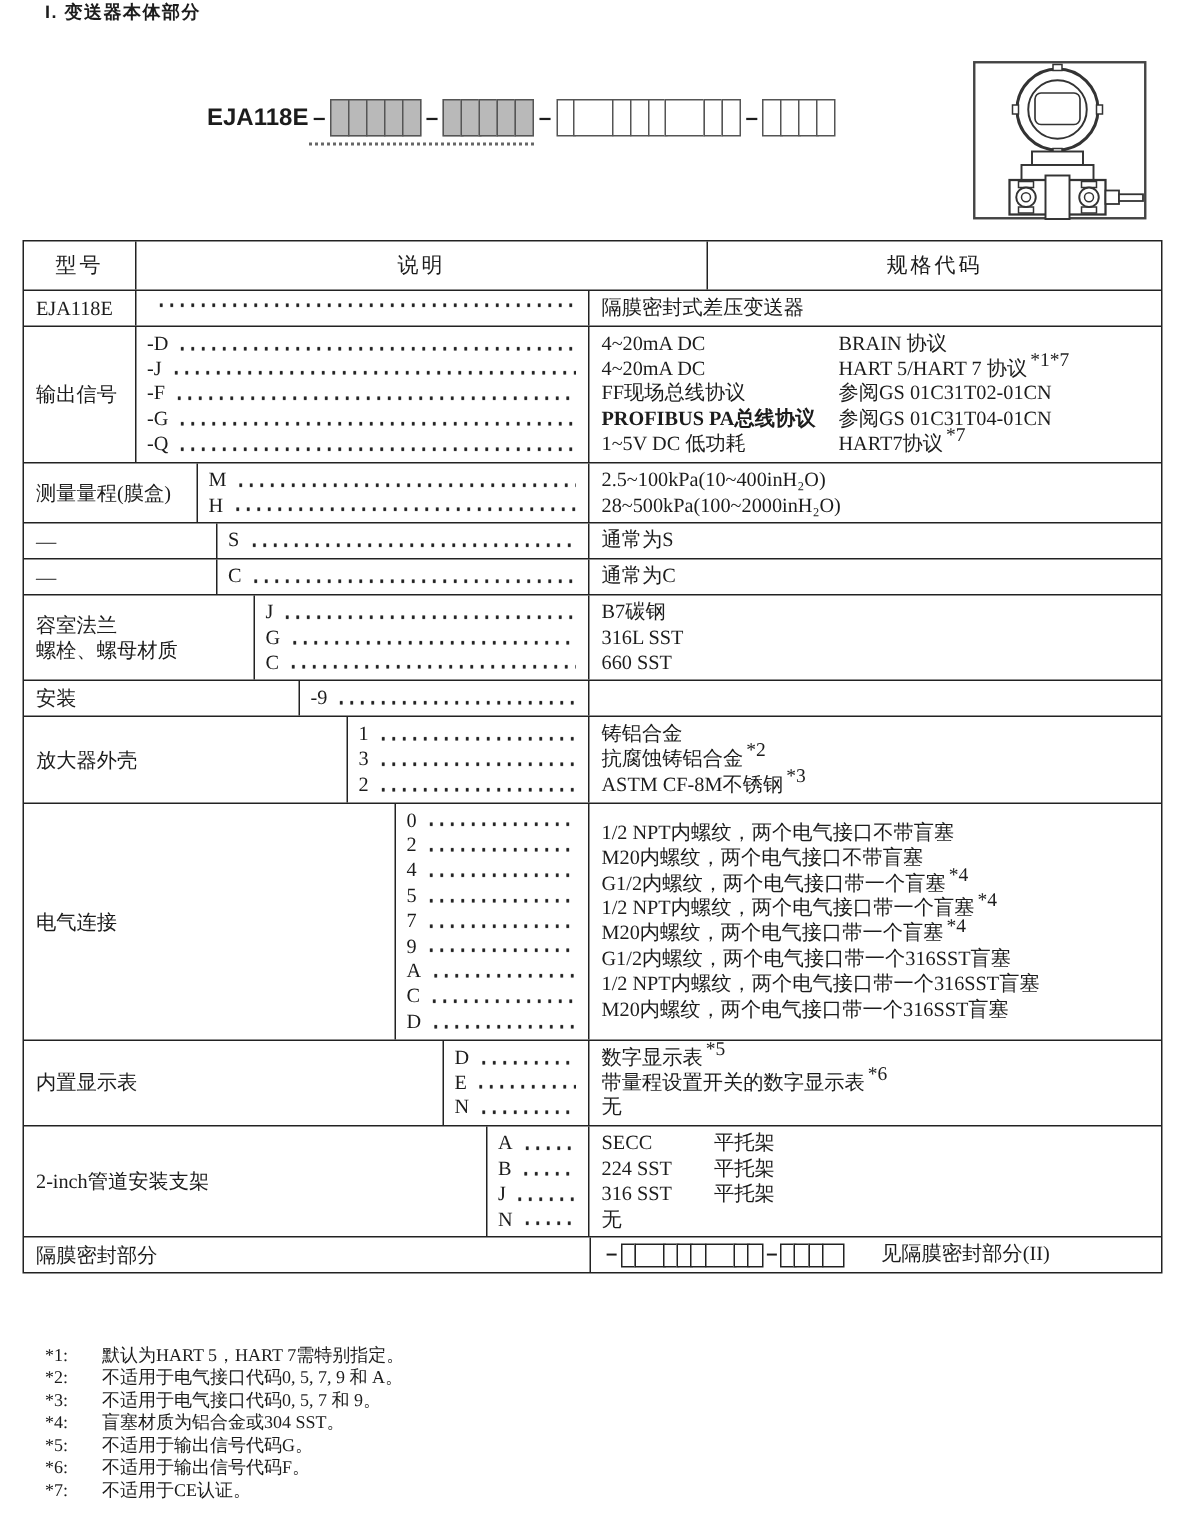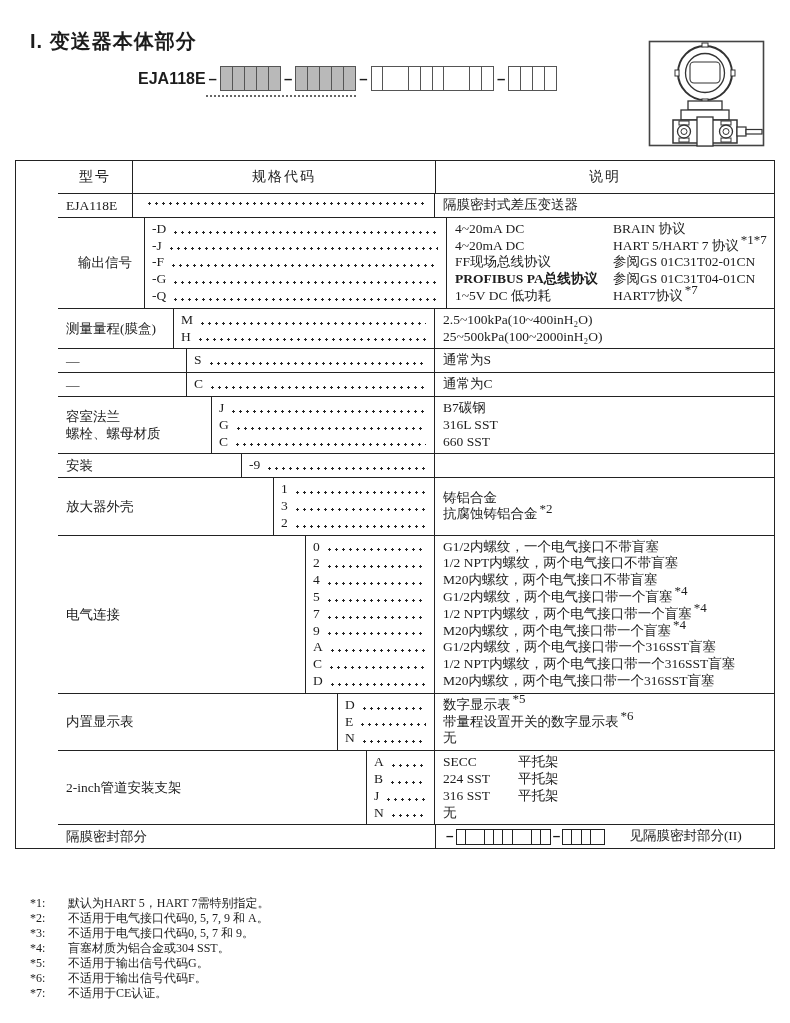--- a/index.html
+++ b/index.html
@@ -3,42 +3,42 @@
 <meta charset="utf-8">
 <style>
   html,body{margin:0;padding:0;}
   body{
     width:790px;height:1023px;position:relative;overflow:hidden;background:#ffffff;
     color:#1c1c1c;font-family:"Liberation Serif","DejaVu Serif",serif;
   }
   *{box-sizing:border-box;}
 
   .page-title{
-    position:absolute;left:30px;top:28px;font-size:20px;font-weight:bold;
+    position:absolute;left:30px;top:0;font-size:12px;font-weight:bold;
     font-family:"Liberation Sans","DejaVu Sans",sans-serif;letter-spacing:1px;
   }
 
   
   .diagram{position:absolute;left:138px;top:66px;display:flex;align-items:flex-start;}
   .mc-prefix{
     font-family:"Liberation Sans","DejaVu Sans",sans-serif;font-weight:bold;
     font-size:16px;line-height:25px;white-space:pre;
   }
   .u-wrap{display:inline-flex;align-items:flex-start;border-bottom:2px dotted #666;padding-bottom:4px;}
   .mc-dash{font-weight:bold;font-size:15px;line-height:25px;padding:0 3px;font-family:"Liberation Sans",sans-serif;}
   .mc-group{display:inline-flex;}
   .mc-cell{height:25px;border:1.5px solid #555;background:#fff;margin-left:-1.5px;}
   .mc-cell:first-child{margin-left:0;}
 
   .device{position:absolute;left:648px;top:40px;}
 
   
   .spec-table{
     position:absolute;left:15px;top:160px;width:760px;
-    border:1.6px solid #222;font-size:13.5px;background:#fff;padding-left:42px;
+    border:1.6px solid #222;font-size:13.5px;background:#fff;
   }
   .trow{display:flex;border-top:1.3px solid #222;align-items:stretch;}
   .trow:first-child{border-top:none;}
   .thead{height:32px;}
   .hcell{display:flex;align-items:center;justify-content:center;font-size:14px;letter-spacing:2px;}
   .bl{border-left:1.3px solid #222;}
   .cell{min-height:100%;}
   .lab{display:flex;flex-direction:column;justify-content:center;padding:2px 4px 2px 8px;flex:none;}
   .labtxt{white-space:pre-line;line-height:17px;}
   .codes{
@@ -140,39 +140,39 @@
     <circle cx="78" cy="91.5" r="6.5" fill="#fff" stroke="#333" stroke-width="1.3"></circle>
     <circle cx="78" cy="91.5" r="3" fill="#fff" stroke="#333" stroke-width="1"></circle>
     <rect x="89" y="87" width="9" height="9" fill="#fff" stroke="#333" stroke-width="1.2"></rect>
     <rect x="98" y="89.5" width="16" height="4.5" fill="#fff" stroke="#333" stroke-width="1.2"></rect>
   </svg>
 </div>
 
 <div class="spec-table">
     <div class="trow thead">
       <div class="hcell" style="width: 74px;">型号</div>
+      <div class="hcell bl" style="flex: 1 1 0%;">说明</div>
       <div class="hcell bl" style="width: 303px;">规格代码</div>
-      <div class="hcell bl" style="flex: 1 1 0%;">说明</div>
     </div>
     <div class="trow">
       <div class="cell lab" style="width: 74px;">
         <div class="labtxt">EJA118E</div>
       </div>
       <div class="cell codes" style="width: 303px;">
         <div class="code-line">
           <span class="code"></span>
           <span class="dots"></span>
         </div>
       </div>
       <div class="cell desc">
         <div class="desc-line"><span class="dtext">隔膜密封式差压变送器</span></div>
       </div>
     </div>
     <div class="trow">
-      <div class="cell lab" style="width: 74px; margin-left: 12px;">
+      <div class="cell lab" style="width: 74px;">
         <div class="labtxt">输出信号</div>
       </div>
       <div class="cell codes" style="width: 303px;">
         <div class="code-line">
           <span class="code">-D</span>
           <span class="dots"></span>
         </div>
         <div class="code-line">
           <span class="code">-J</span>
           <span class="dots"></span>
@@ -207,21 +207,21 @@
           <span class="code">M</span>
           <span class="dots"></span>
         </div>
         <div class="code-line">
           <span class="code">H</span>
           <span class="dots"></span>
         </div>
       </div>
       <div class="cell desc">
         <div class="desc-line"><span class="dtext">2.5~100kPa(10~400inH₂O)</span></div>
-        <div class="desc-line"><span class="dtext">25~500kPa(100~2000inH₂O)</span></div>
+        <div class="desc-line"><span class="dtext">28~500kPa(100~2000inH₂O)</span></div>
       </div>
     </div>
     <div class="trow">
       <div class="cell lab" style="width: 128px;">
         <div class="labtxt">—</div>
       </div>
       <div class="cell codes" style="width: 249px;">
         <div class="code-line">
           <span class="code">S</span>
           <span class="dots"></span>
@@ -295,20 +295,21 @@
           <span class="dots"></span>
         </div>
         <div class="code-line">
           <span class="code">2</span>
           <span class="dots"></span>
         </div>
       </div>
       <div class="cell desc">
         <div class="desc-line"><span class="dtext">铸铝合金</span></div>
         <div class="desc-line"><span class="dtext">抗腐蚀铸铝合金<sup>*2</sup></span></div>
+        <div class="desc-line"><span class="dtext">ASTM CF-8M不锈钢<sup>*3</sup></span></div>
       </div>
     </div>
     <div class="trow">
       <div class="cell lab" style="width: 247px;">
         <div class="labtxt">电气连接</div>
       </div>
       <div class="cell codes" style="width: 130px;">
         <div class="code-line">
           <span class="code">0</span>
           <span class="dots"></span>
@@ -340,21 +341,20 @@
         <div class="code-line">
           <span class="code">C</span>
           <span class="dots"></span>
         </div>
         <div class="code-line">
           <span class="code">D</span>
           <span class="dots"></span>
         </div>
       </div>
       <div class="cell desc">
-        <div class="desc-line"><span class="dtext">G1/2内螺纹，一个电气接口不带盲塞</span></div>
         <div class="desc-line"><span class="dtext">1/2 NPT内螺纹，两个电气接口不带盲塞</span></div>
         <div class="desc-line"><span class="dtext">M20内螺纹，两个电气接口不带盲塞</span></div>
         <div class="desc-line"><span class="dtext">G1/2内螺纹，两个电气接口带一个盲塞<sup>*4</sup></span></div>
         <div class="desc-line"><span class="dtext">1/2 NPT内螺纹，两个电气接口带一个盲塞<sup>*4</sup></span></div>
         <div class="desc-line"><span class="dtext">M20内螺纹，两个电气接口带一个盲塞<sup>*4</sup></span></div>
         <div class="desc-line"><span class="dtext">G1/2内螺纹，两个电气接口带一个316SST盲塞</span></div>
         <div class="desc-line"><span class="dtext">1/2 NPT内螺纹，两个电气接口带一个316SST盲塞</span></div>
         <div class="desc-line"><span class="dtext">M20内螺纹，两个电气接口带一个316SST盲塞</span></div>
       </div>
     </div>

